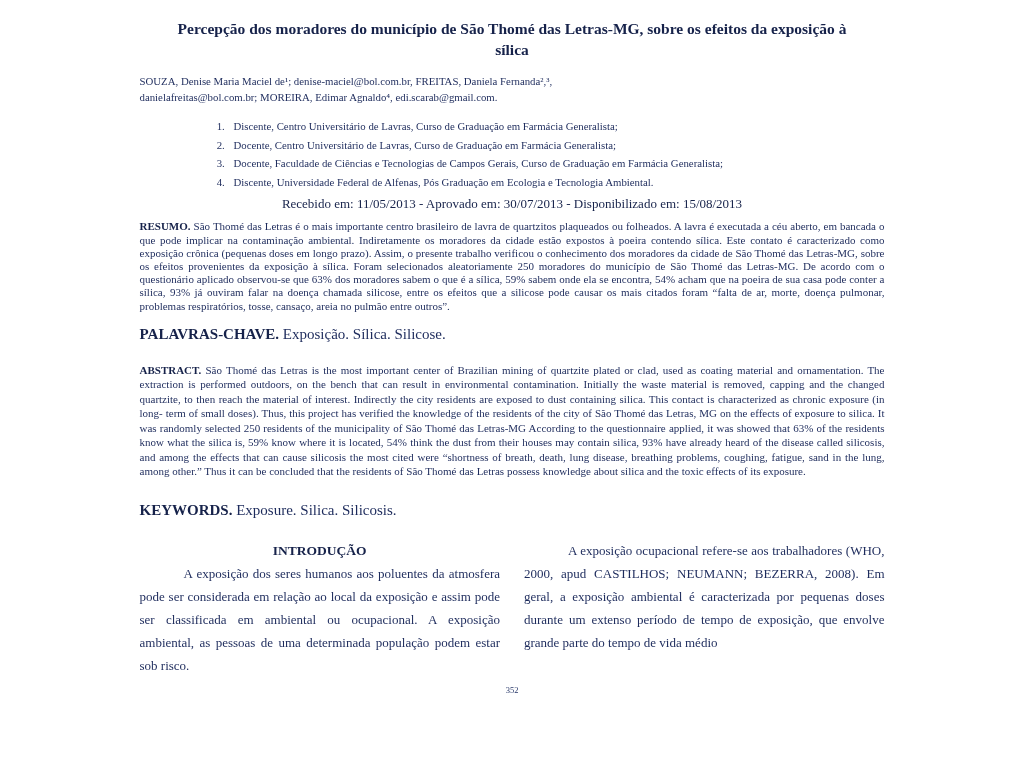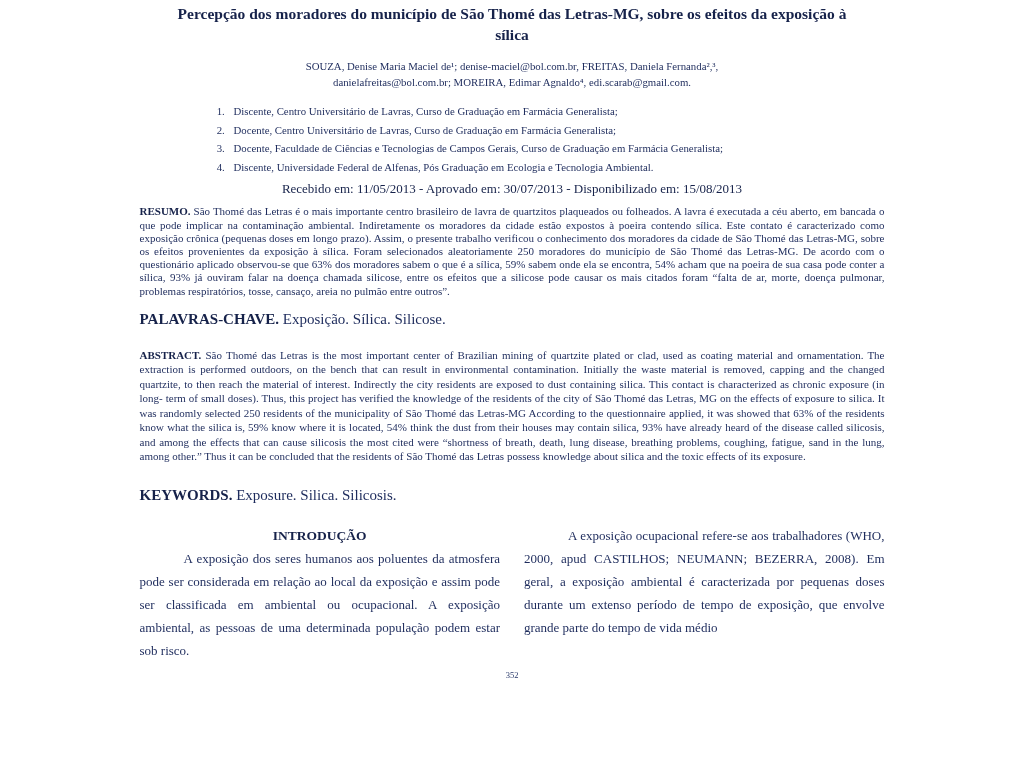--- a/index.html
+++ b/index.html
@@ -11,35 +11,34 @@
     width: 1024px;
     height: 768px;
     overflow: hidden;
     font-family: "Liberation Serif", serif;
     color: #1d2b5c;
     position: relative;
   }
   .page {
     width: 745px;
     margin: 0 auto;
-    padding-top: 4px;
+    padding-top: 19px;
   }
   .title {
     max-width: 672px;
     margin: 0 auto;
     font-size: 15.5px;
     font-weight: bold;
     text-align: center;
     line-height: 1.35;
     color: #16224a;
   }
   .authors {
     margin-top: 12px;
     font-size: 10.8px;
-    text-align: center;
     line-height: 1.5;
   }
   ol.affiliations {
     margin: 12px 0 0 0;
     padding-left: 88px;
     padding-right: 20px;
     font-size: 10.8px;
     line-height: 1.72;
   }
   ol.affiliations li {

